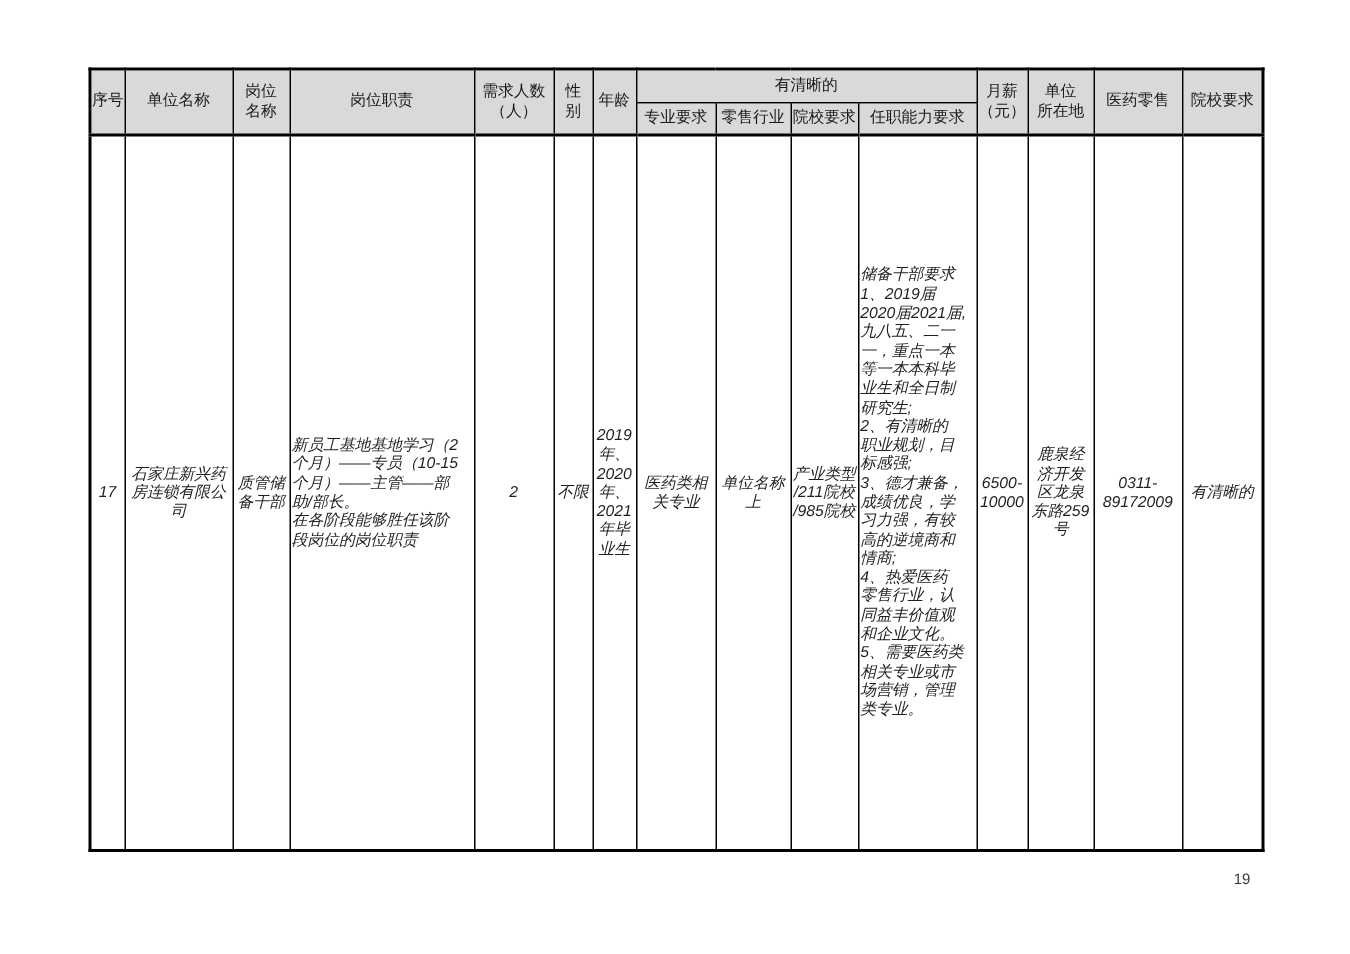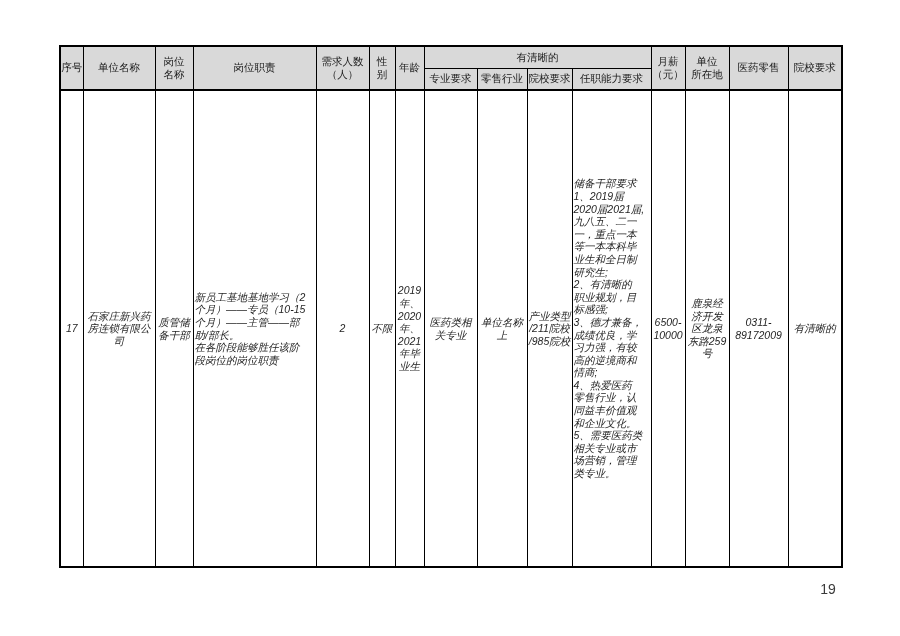--- a/index.html
+++ b/index.html
@@ -50,21 +50,21 @@
   tr.body-row { height: 477px; }
   td.left { text-align: left; padding: 0 3px; }
   td.cell-duties { line-height: 1.35; }
   td.cell-ability { line-height: 1.18; }
   .page-num {
     position: absolute;
     left: 816px;
     top: 581px;
     width: 24px;
     text-align: center;
-    font-size: 14px;
+    font-size: 10px;
     color: #3a3a3a;
   }
 </style>
 </head>
 <body>
 
 <div class="page">
   <table class="rec">
     <colgroup>
       <col style="width:23px">

